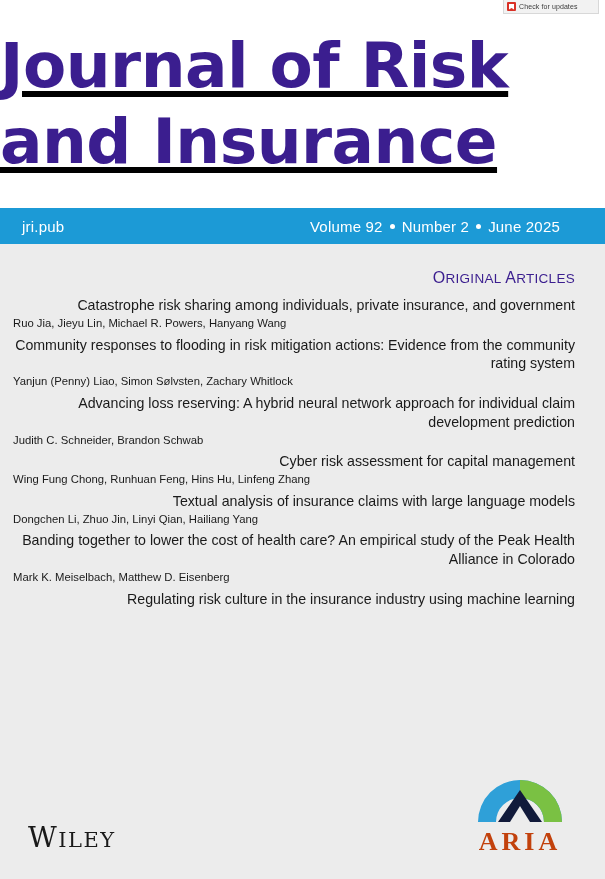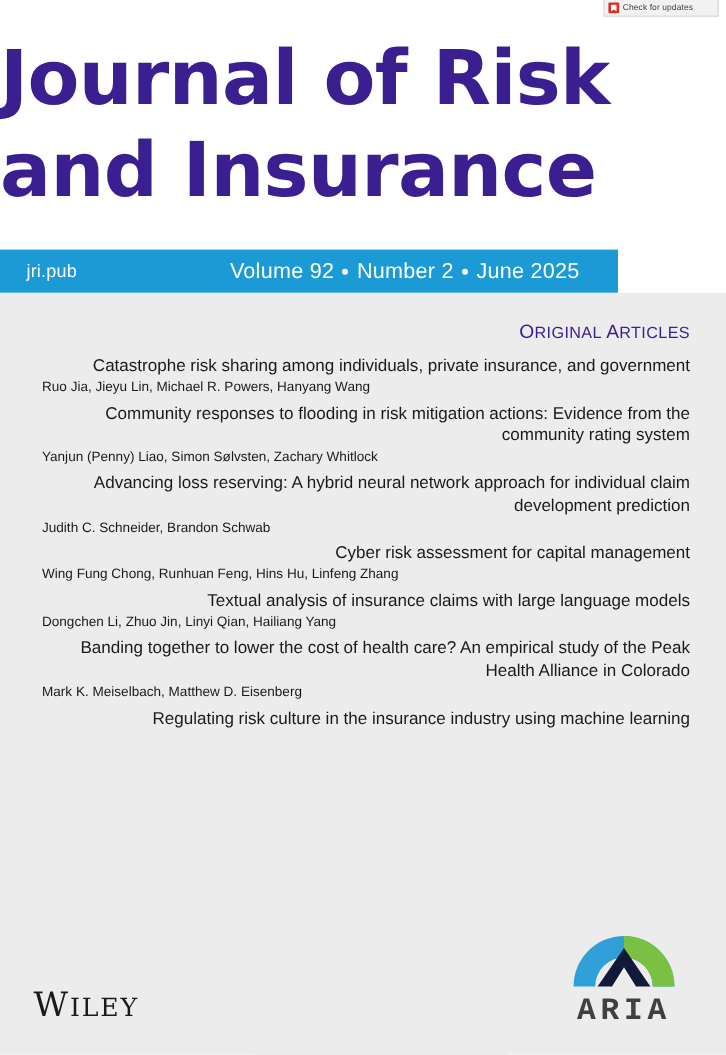--- a/index.html
+++ b/index.html
@@ -57,20 +57,21 @@
   }
 
   
   .masthead {
     position: absolute;
     top: 16px;
     left: 0;
     width: 498px;
     height: 190px;
     background: #ffffff;
+    text-decoration: underline;
   }
   .masthead-title {
     font-family: "DejaVu Sans", sans-serif;
     font-weight: bold;
     color: #3b1e8f;
     font-size: 63px;
     line-height: 1.2;
     text-align: right;
     padding-right: 28px;
     letter-spacing: -0.5px;
@@ -81,36 +82,36 @@
   }
   .masthead-line.line1 {
     padding-top: 12px;
   }
 
   
   .blue-band {
     position: absolute;
     top: 208px;
     left: 0;
-    width: 515px;
+    width: 605px;
     height: 36px;
     background: #1c9ad6;
     color: #ffffff;
     display: flex;
     align-items: center;
     box-sizing: border-box;
-    padding: 0 32px 0 22px;
+    padding: 0 45px 0 22px;
   }
   .band-left {
     font-size: 15px;
     letter-spacing: 0.2px;
   }
   .band-right {
     margin-left: auto;
-    font-size: 18px;
+    font-size: 15px;
     letter-spacing: 0.2px;
     display: flex;
     align-items: center;
     gap: 7px;
   }
   .band-dot {
     display: inline-block;
     width: 5px;
     height: 5px;
     border-radius: 50%;
@@ -119,21 +120,21 @@
 
   
   .toc-area {
     position: absolute;
     top: 244px;
     left: 0;
     width: 605px;
     height: 635px;
     background: #ececec;
     box-sizing: border-box;
-    padding: 25px 30px 0 35px;
+    padding: 25px 30px 0 13px;
   }
   .toc-section-head {
     text-align: right;
     color: #3b1e8f;
     font-size: 13.5px;
     letter-spacing: 0.3px;
     margin-bottom: 9px;
   }
   .toc-section-head .sc-first {
     font-size: 16px;
@@ -177,24 +178,24 @@
     width: 110px;
     text-align: center;
   }
   .aria-mark {
     width: 92px;
     height: 52px;
     margin: 0 auto 3px auto;
     position: relative;
   }
   .aria-word {
-    font-family: Liberation Mono, monospace;
+    font-family: Liberation Serif, serif;
     font-weight: bold;
     font-size: 26px;
-    color: #404040;
+    color: #c2410c;
     letter-spacing: 4px;
   }
 </style>
 </head>
 <body>
 
 <div class="cfu-badge">
   <span class="cfu-mark"></span>
   <span class="cfu-text">Check for updates</span>
 </div>

